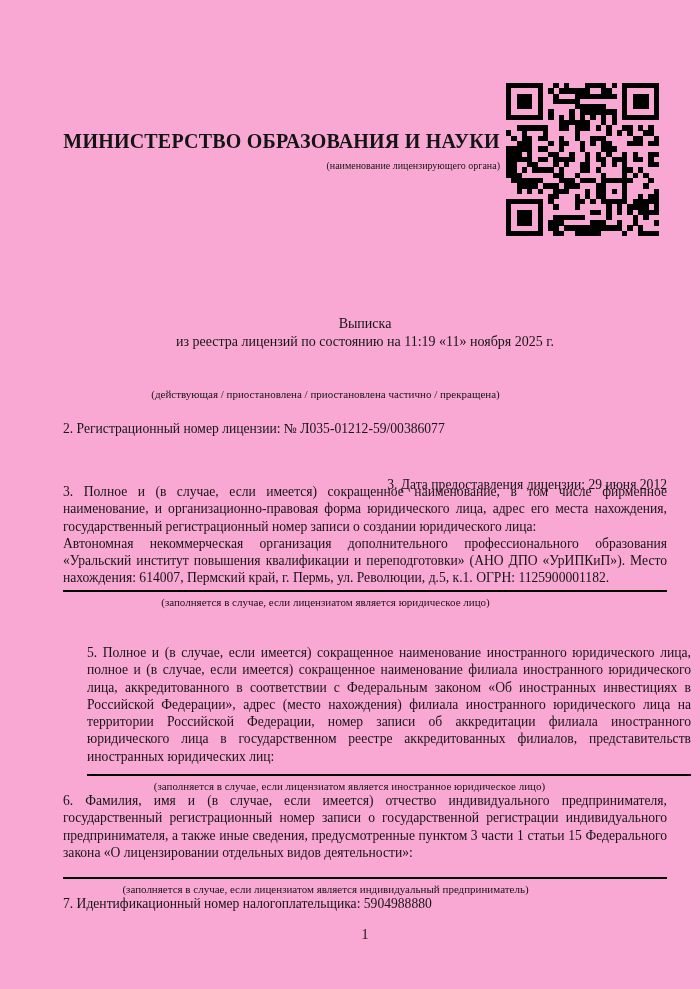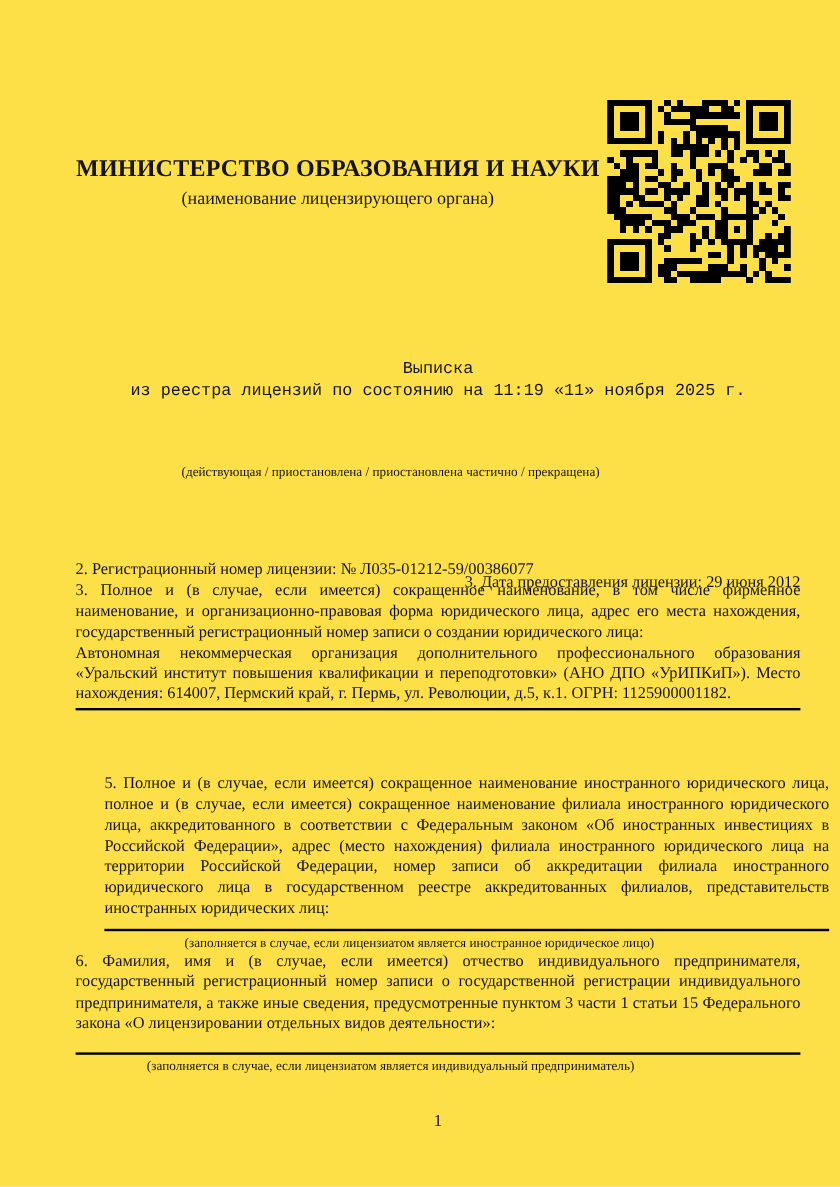--- a/index.html
+++ b/index.html
@@ -1,32 +1,32 @@
 <!DOCTYPE html>
 <html><head>
 <meta charset="utf-8">
 <style>
   * { margin:0; padding:0; box-sizing:border-box; }
   html,body { background:#e8e8e8; }
   .page {
     position:relative;
     width:700px; height:989px;
     margin:0 auto;
-    background:#fde047;
+    background:#f9a8d4;
     color:#141414;
     font-family:"Liberation Serif","DejaVu Serif",serif;
     overflow:hidden;
   }
   .abs { position:absolute; }
   .org-block { top:126px; left:63px; width:437px; text-align:center; }
   .org-name { font-weight:bold; font-size:20px; line-height:30px; letter-spacing:0.2px; }
-  .org-note { font-size:15px; line-height:16px; margin-top:2px; }
+  .org-note { font-size:10px; line-height:16px; margin-top:2px;text-align:right; }
   .qr-box { top:83px; left:506px; width:153px; height:153px; }
   .qr-box svg { display:block; width:153px; height:153px; }
-  .doc-title { top:299px; left:63px; width:604px; text-align:center; font-size:14px; line-height:18px;font-family:Liberation Mono, monospace; }
+  .doc-title { top:315px; left:63px; width:604px; text-align:center; font-size:14px; line-height:18px; }
   .item { left:63px; width:604px; font-size:13.6px; line-height:17.3px; }
   .just { text-align:justify; }
   .note { font-size:11px; line-height:15px; text-align:center; margin-right:79px; margin-top:3px; }
   .rule { border-top:2px solid #000; height:0; }
   .rule-tight { margin-top:3px; }
   .rule-gap-sm { margin-top:9px; }
   .rule-gap-lg { margin-top:16px; }
   .page-number { top:926px; left:63px; width:604px; text-align:center; font-size:14px; line-height:17px; }
 </style>
 </head>
@@ -474,44 +474,48 @@
 
   <div class="abs doc-title">
     <div>Выписка</div>
     <div>из реестра лицензий по состоянию на 11:19 «11» ноября 2025 г.</div>
   </div>
 
   <div class="abs item" style="top:367px;">
     <div class="note" style="margin-top:20px;">(действующая / приостановлена / приостановлена частично / прекращена)</div>
   </div>
 
-  <div class="abs item" style="top:420px;margin-top:45px;">
+  <div class="abs item" style="top:420px;">
     <div>2. Регистрационный номер лицензии: № Л035-01212-59/00386077</div>
   </div>
 
   <div class="abs item" style="top:476px;text-align:right;">
     <div>3. Дата предоставления лицензии: 29 июня 2012</div>
   </div>
 
   <div class="abs item" style="top:483px;">
     <div class="just">3. Полное и (в случае, если имеется) сокращенное наименование, в том числе фирменное наименование, и организационно-правовая форма юридического лица, адрес его места нахождения, государственный регистрационный номер записи о создании юридического лица:</div>
     <div class="just">Автономная некоммерческая организация дополнительного профессионального образования «Уральский институт повышения квалификации и переподготовки» (АНО ДПО «УрИПКиП»). Место нахождения: 614007, Пермский край, г. Пермь, ул. Революции, д.5, к.1. ОГРН: 1125900001182.</div>
     <div class="rule rule-tight"></div>
+    <div class="note">(заполняется в случае, если лицензиатом является юридическое лицо)</div>
   </div>
 
   <div class="abs item" style="top:644px;margin-left:24px;">
     <div class="just">5. Полное и (в случае, если имеется) сокращенное наименование иностранного юридического лица, полное и (в случае, если имеется) сокращенное наименование филиала иностранного юридического лица, аккредитованного в соответствии с Федеральным законом «Об иностранных инвестициях в Российской Федерации», адрес (место нахождения) филиала иностранного юридического лица на территории Российской Федерации, номер записи об аккредитации филиала иностранного юридического лица в государственном реестре аккредитованных филиалов, представительств иностранных юридических лиц:</div>
     <div></div>
     <div class="rule rule-gap-sm"></div>
     <div class="note">(заполняется в случае, если лицензиатом является иностранное юридическое лицо)</div>
   </div>
 
   <div class="abs item" style="top:792px;">
     <div class="just">6. Фамилия, имя и (в случае, если имеется) отчество индивидуального предпринимателя, государственный регистрационный номер записи о государственной регистрации индивидуального предпринимателя, а также иные сведения, предусмотренные пунктом 3 части 1 статьи 15 Федерального закона «О лицензировании отдельных видов деятельности»:</div>
     <div></div>
     <div class="rule rule-gap-lg"></div>
     <div class="note">(заполняется в случае, если лицензиатом является индивидуальный предприниматель)</div>
   </div>
 
+  <div class="abs item" style="top:895px;">
+    <div>7. Идентификационный номер налогоплательщика: 5904988880</div>
+  </div>
 
   <div class="abs page-number">1</div>
 
 </div>
 
 </body></html>

